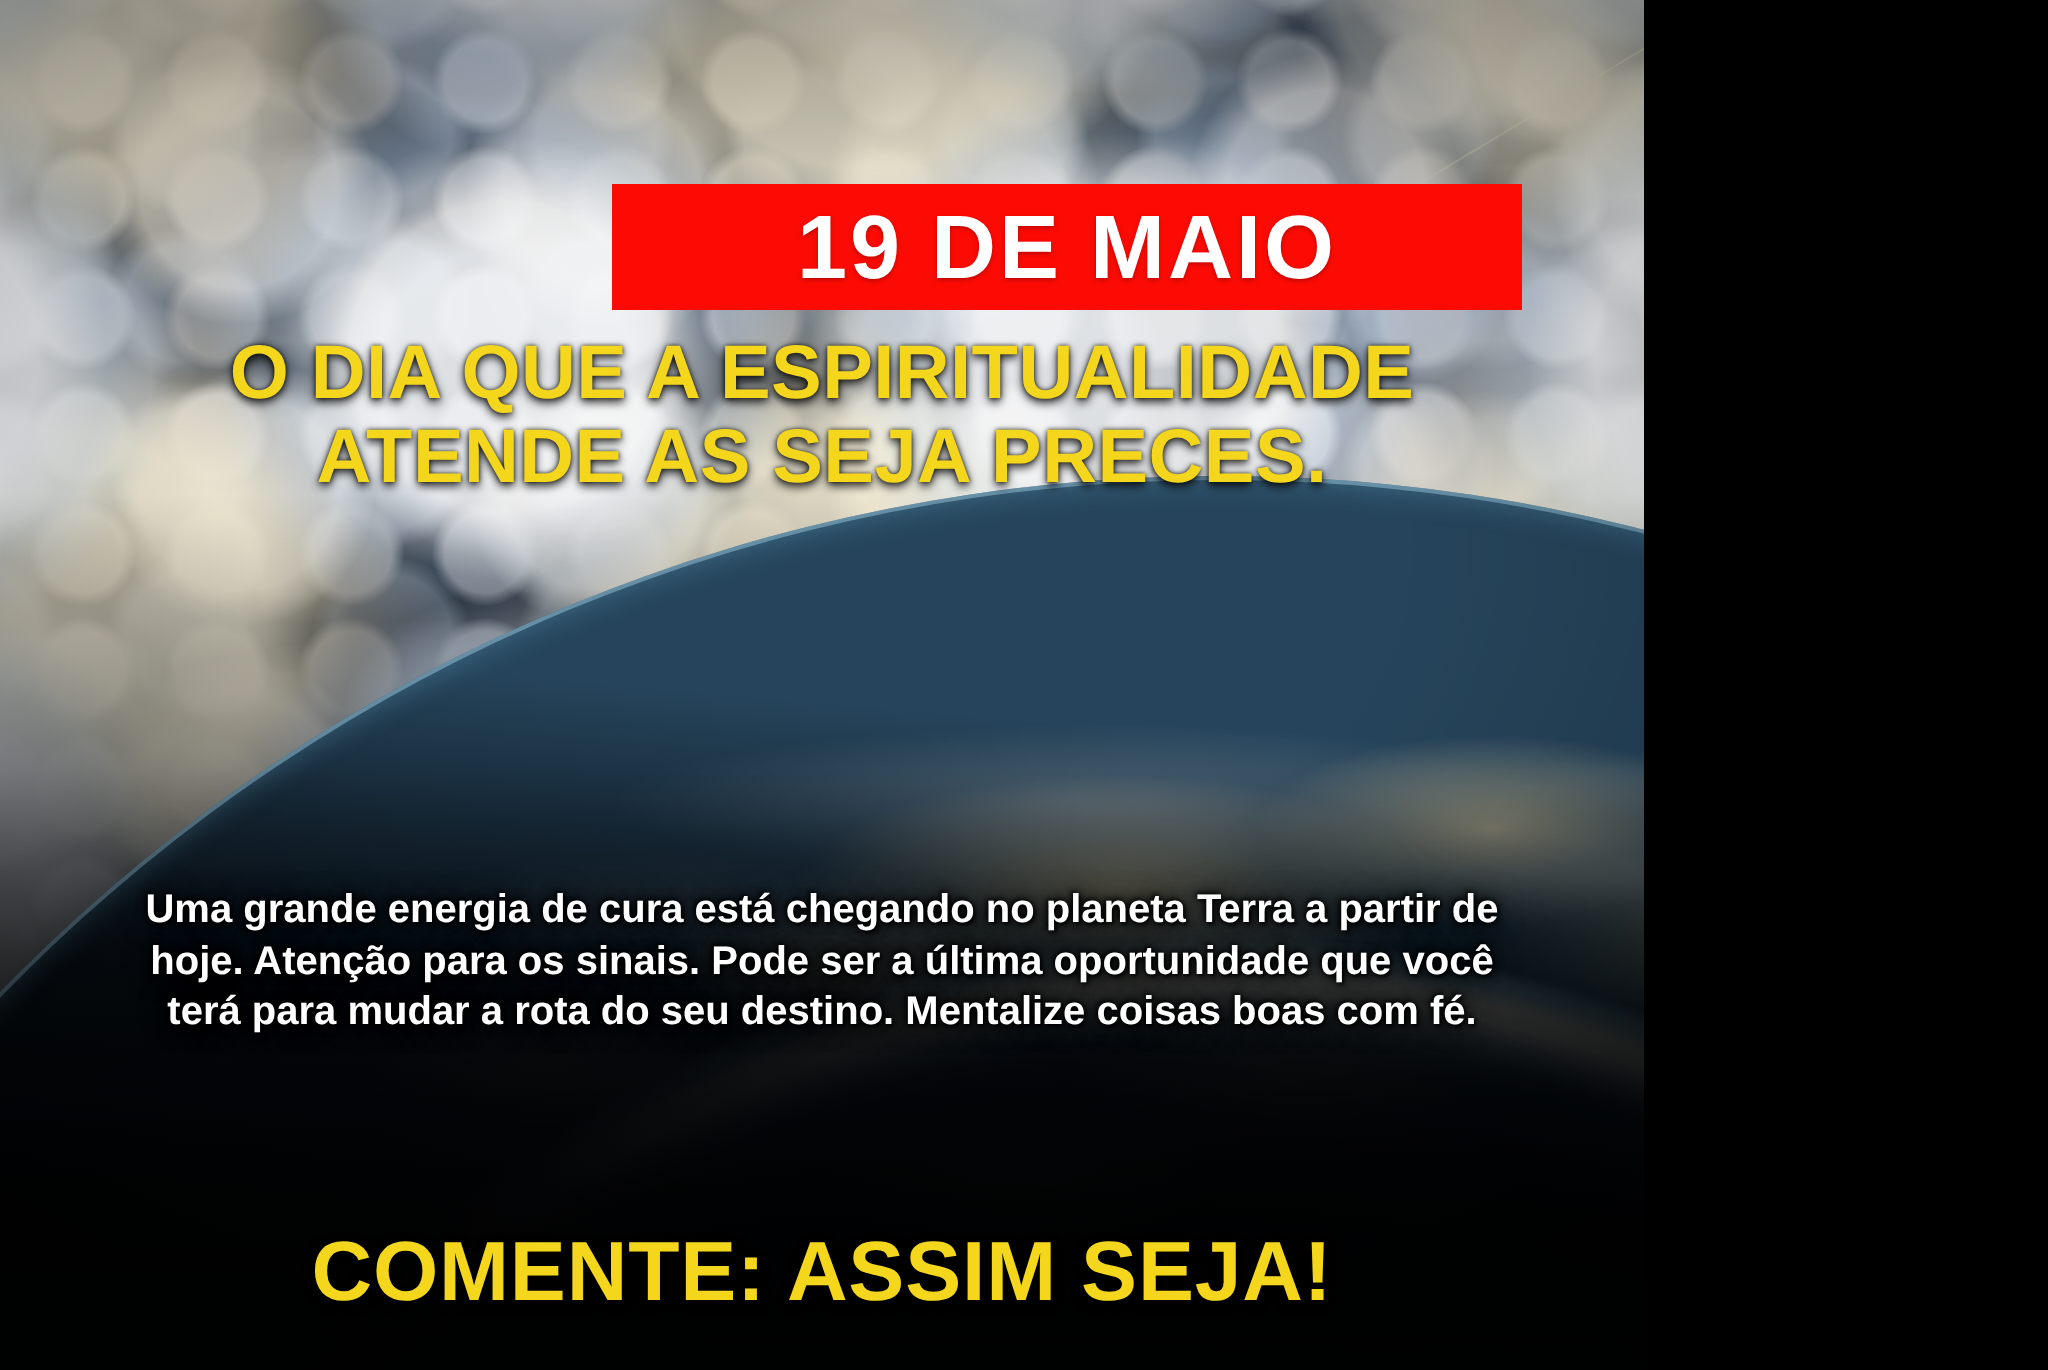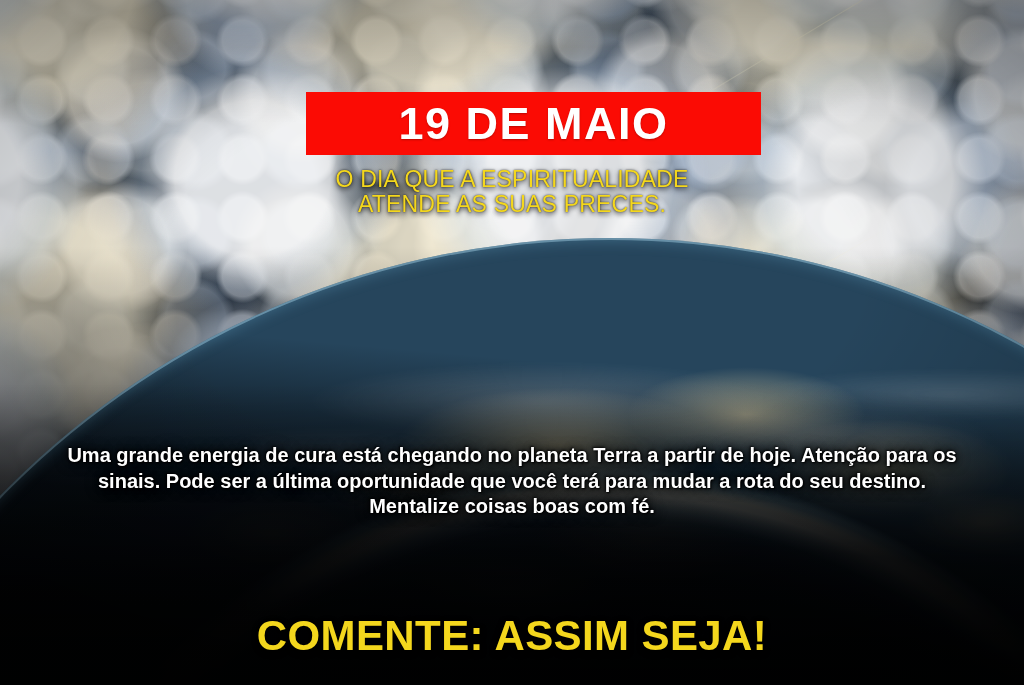--- a/index.html
+++ b/index.html
@@ -3,21 +3,21 @@
 <meta charset="utf-8">
 <title>19 DE MAIO</title>
 <style>
   html, body {
     margin: 0;
     padding: 0;
     background: #000;
   }
   .poster {
     position: relative;
-    width: 1024px;
+    width: 822px;
     height: 685px;
     overflow: hidden;
     background: #0d1520;
     font-family: "Liberation Sans", sans-serif;
     user-select: none;
   }
 
   
   .space-bg {
     position: absolute;
@@ -216,22 +216,22 @@
     text-shadow: 0 1px 2px rgba(0,0,0,.25);
   }
 
   .headline {
     position: absolute;
     left: 0;
     right: 0;
     top: 167px;
     text-align: center;
     color: #f4d71d;
-    font-size: 23px;
-    font-weight: normal;
+    font-size: 38px;
+    font-weight: bold;
     line-height: 1.1;
     letter-spacing: .2px;
     text-shadow: 0 2px 5px rgba(0,0,0,.85), 0 0 2px rgba(0,0,0,.7);
     padding: 0 56px;
   }
   .headline-line { display: block; }
 
   .body-copy {
     position: absolute;
     left: 0;
@@ -291,21 +291,21 @@
   <div class="vignette"></div>
 
   <div class="content">
 
     <div class="date-banner">
       <span class="date-banner-text">19 DE MAIO</span>
     </div>
 
     <div class="headline">
       <span class="headline-line">O DIA QUE A ESPIRITUALIDADE</span>
-      <span class="headline-line">ATENDE AS SUAS PRECES.</span>
+      <span class="headline-line">ATENDE AS SEJA PRECES.</span>
     </div>
 
     <div class="body-copy">Uma grande energia de cura está chegando no planeta Terra a partir de hoje. Atenção para os sinais. Pode ser a última oportunidade que você terá para mudar a rota do seu destino. Mentalize coisas boas com fé.</div>
 
     <div class="cta">COMENTE: ASSIM SEJA!</div>
 
   </div>
 </div>
 
 </body></html>

